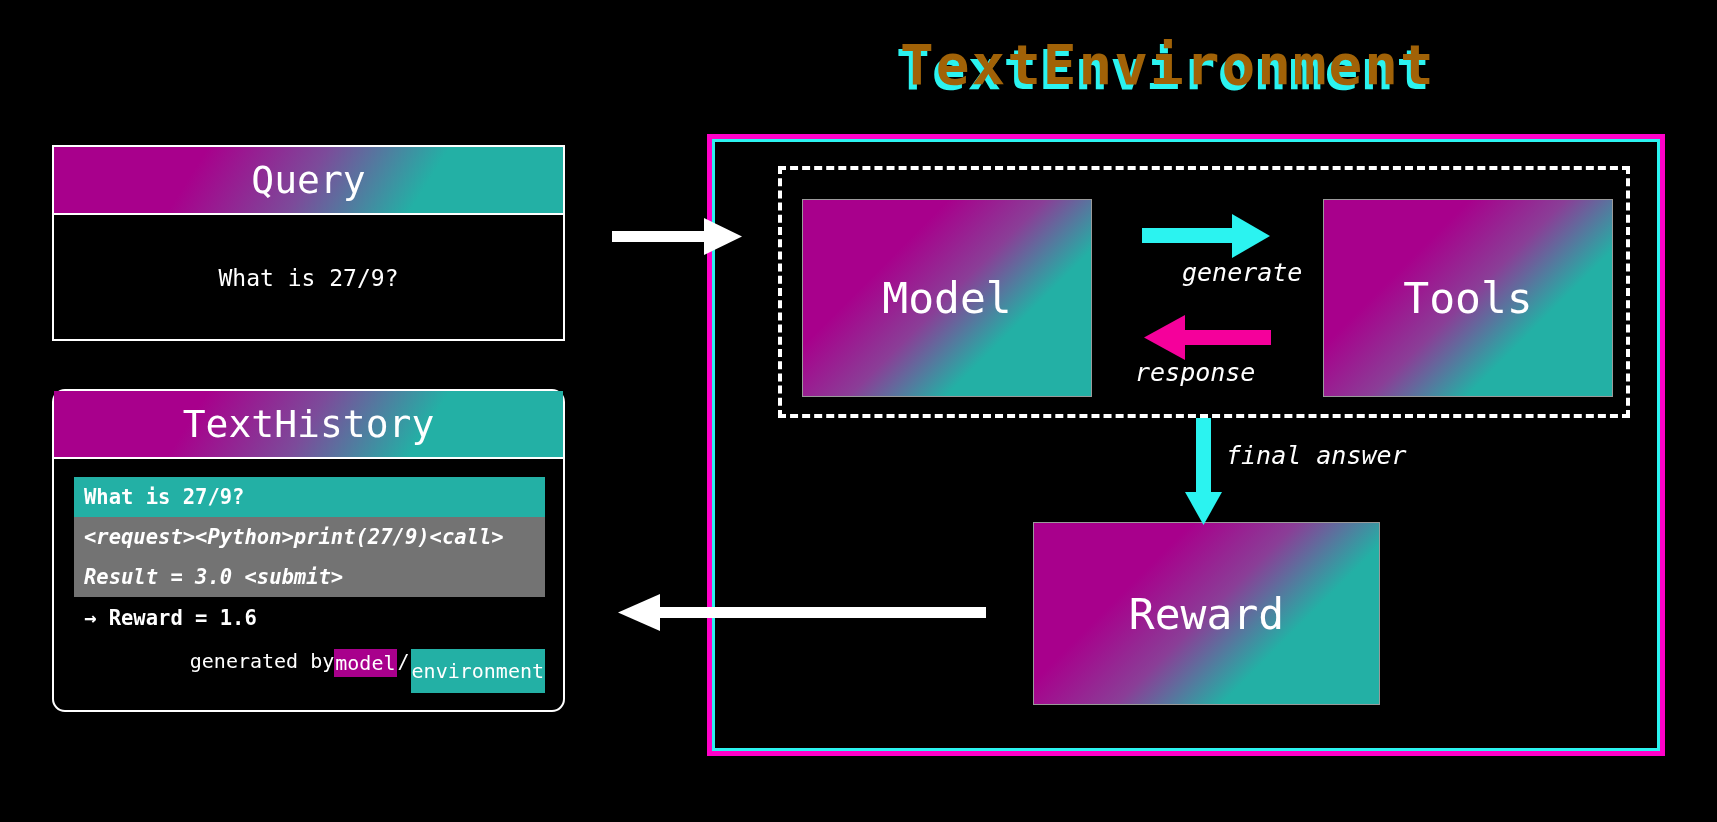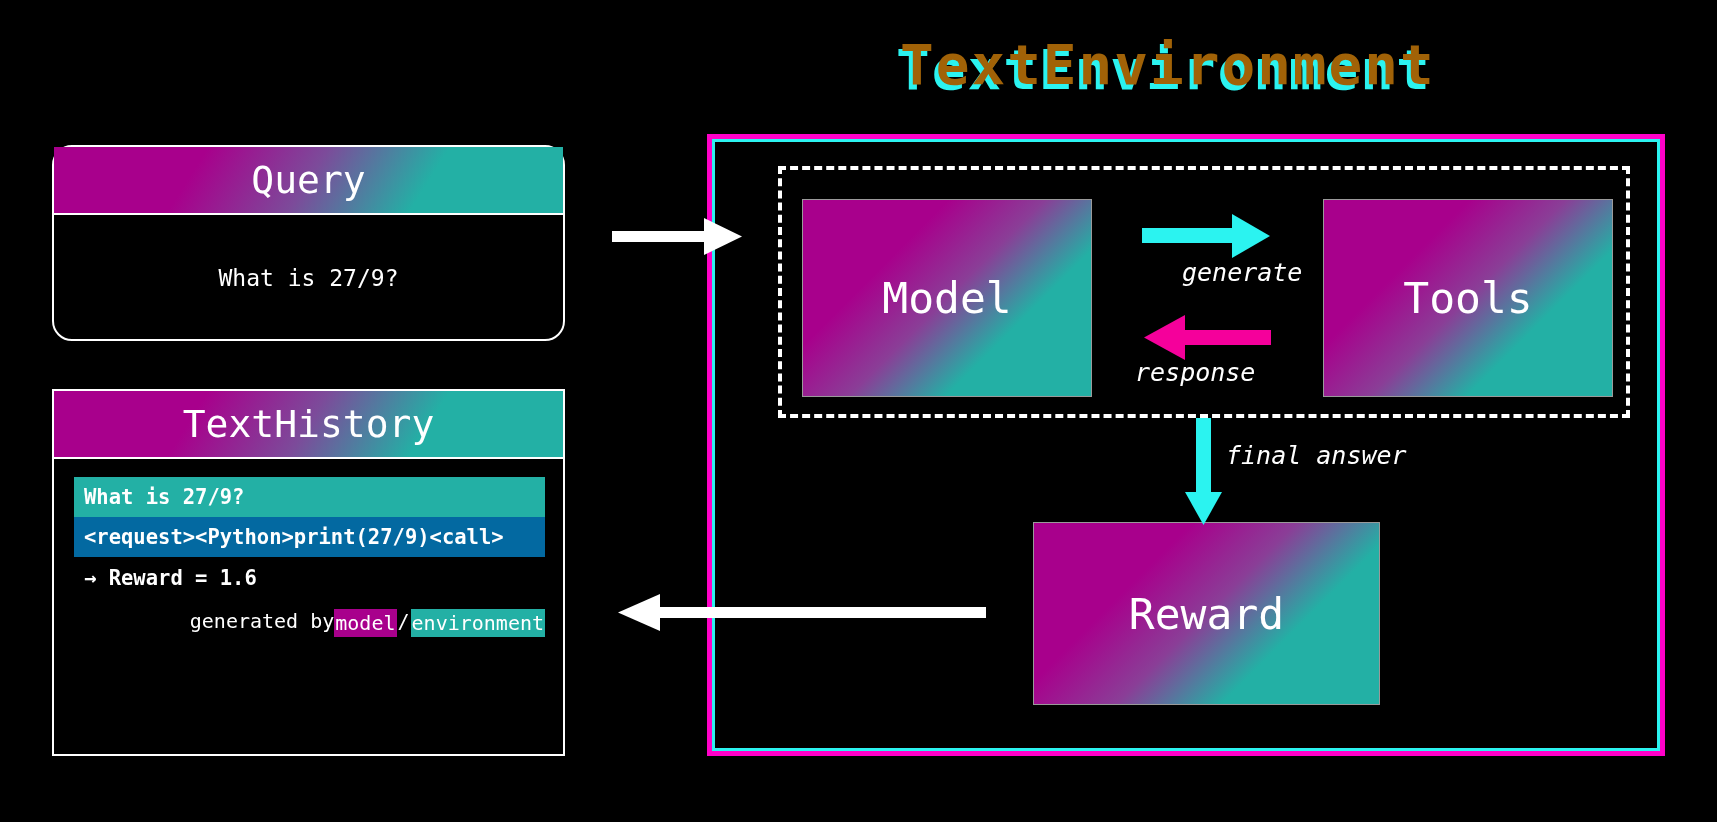--- a/index.html
+++ b/index.html
@@ -54,69 +54,69 @@
     font-size: 38px;
     background: linear-gradient(122deg, #A8008C 0%, #A8008C 28%, #7C4B9A 50%, #23B0A5 72%, #23B0A5 100%);
     box-sizing: border-box;
   }
   .card-divider {
     height: 2px;
     background: #FFFFFF;
     width: 100%;
   }
 
-  #query-card { left: 52px; top: 145px; width: 513px; height: 196px; border-radius: 20px; }
+  #query-card { left: 52px; top: 145px; width: 513px; height: 196px; }
   #query-body {
     height: 126px;
     display: flex;
     align-items: center;
     justify-content: center;
     color: #FFFFFF;
     font-size: 23px;
     font-family: "DejaVu Sans Mono", monospace;
   }
 
-  #history-card { left: 52px; top: 389px; width: 513px; height: 367px; }
+  #history-card { left: 52px; top: 389px; width: 513px; height: 323px; border-radius: 13px; }
   #history-body {
     padding: 18px 0 0 0;
     box-sizing: border-box;
   }
   .hist-row {
     margin: 0 18px 0 20px;
     height: 40px;
     display: flex;
     align-items: center;
     padding-left: 10px;
     color: #FFFFFF;
     font-size: 20.5px;
     font-weight: bold;
     font-family: "DejaVu Sans Mono", monospace;
     white-space: nowrap;
     overflow: hidden;
     box-sizing: border-box;
   }
   .hist-row.env  { background: #23B0A5; }
-  .hist-row.mdl  { background: #0369a1; }
+  .hist-row.mdl  { background: #737373; font-style: italic; }
   .hist-row.plain {
     background: transparent;
     height: 42px;
     font-weight: bold;
   }
   .hist-footer {
     margin: 10px 18px 0 20px;
     display: flex;
     align-items: flex-start;
     justify-content: flex-end;
     color: #FFFFFF;
     font-size: 20px;
     font-family: "DejaVu Sans Mono", monospace;
     white-space: nowrap;
   }
   .chip-model { background: #A8008C; padding: 2px 1px; }
-  .chip-env   { background: #23B0A5; padding: 2px 1px; }
+  .chip-env   { background: #23B0A5; padding: 10px 1px; }
   .slash { padding: 0 1px; }
 
   
   #env-frame {
     position: absolute;
     left: 707px;
     top: 134px;
     width: 958px;
     height: 622px;
     border: 5px solid #FF00C8;
@@ -183,20 +183,21 @@
     <div class="card-divider"></div>
     <div id="query-body">What is 27/9?</div>
   </div>
 
   <div class="card" id="history-card">
     <div class="card-header">TextHistory</div>
     <div class="card-divider"></div>
     <div id="history-body">
       <div class="hist-row env">What is 27/9?</div>
       <div class="hist-row mdl">&lt;request&gt;&lt;Python&gt;print(27/9)&lt;call&gt;</div>
+      <div class="hist-row mdl">Result = 3.0 &lt;submit&gt;</div>
       <div class="hist-row plain">→ Reward = 1.6</div>
       <div class="hist-footer">
         <span>generated by </span>
           <span class="chip-model">model</span>
           <span class="slash">/</span>
           <span class="chip-env">environment</span>
       </div>
     </div>
   </div>
 

